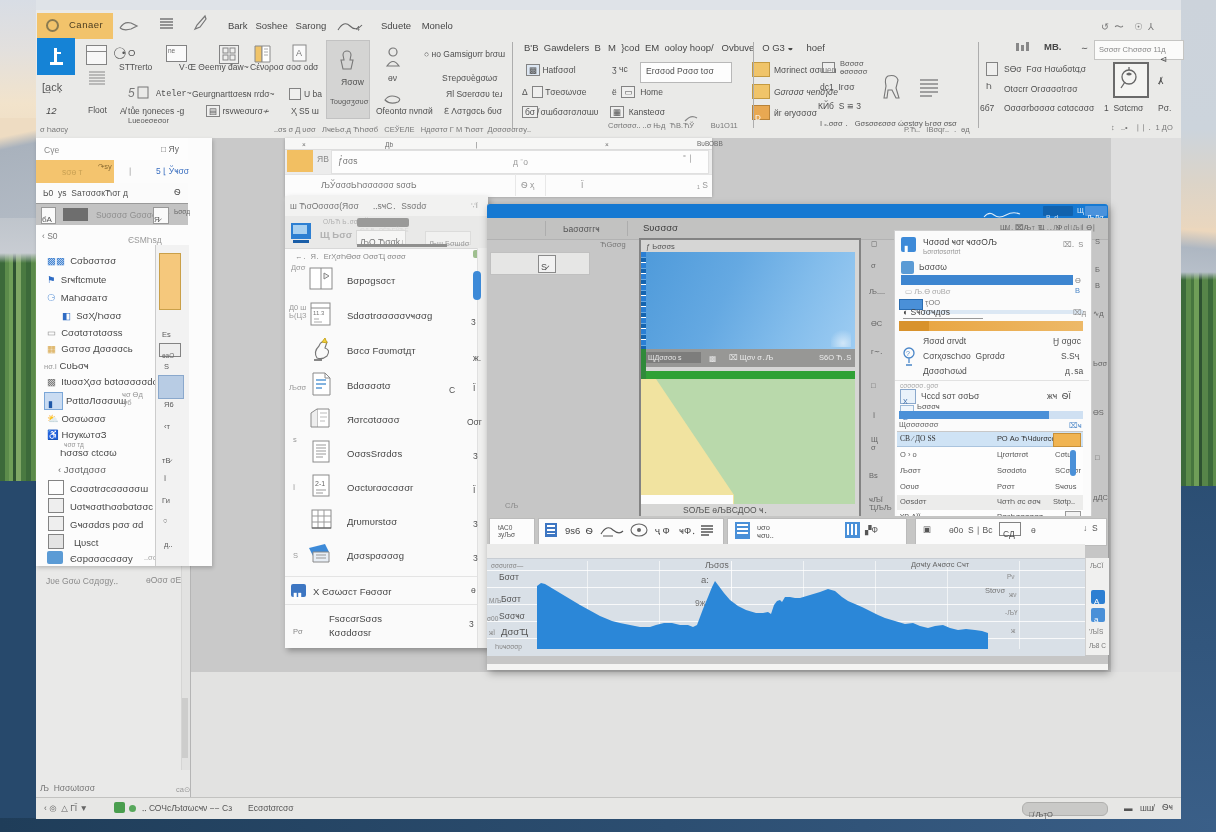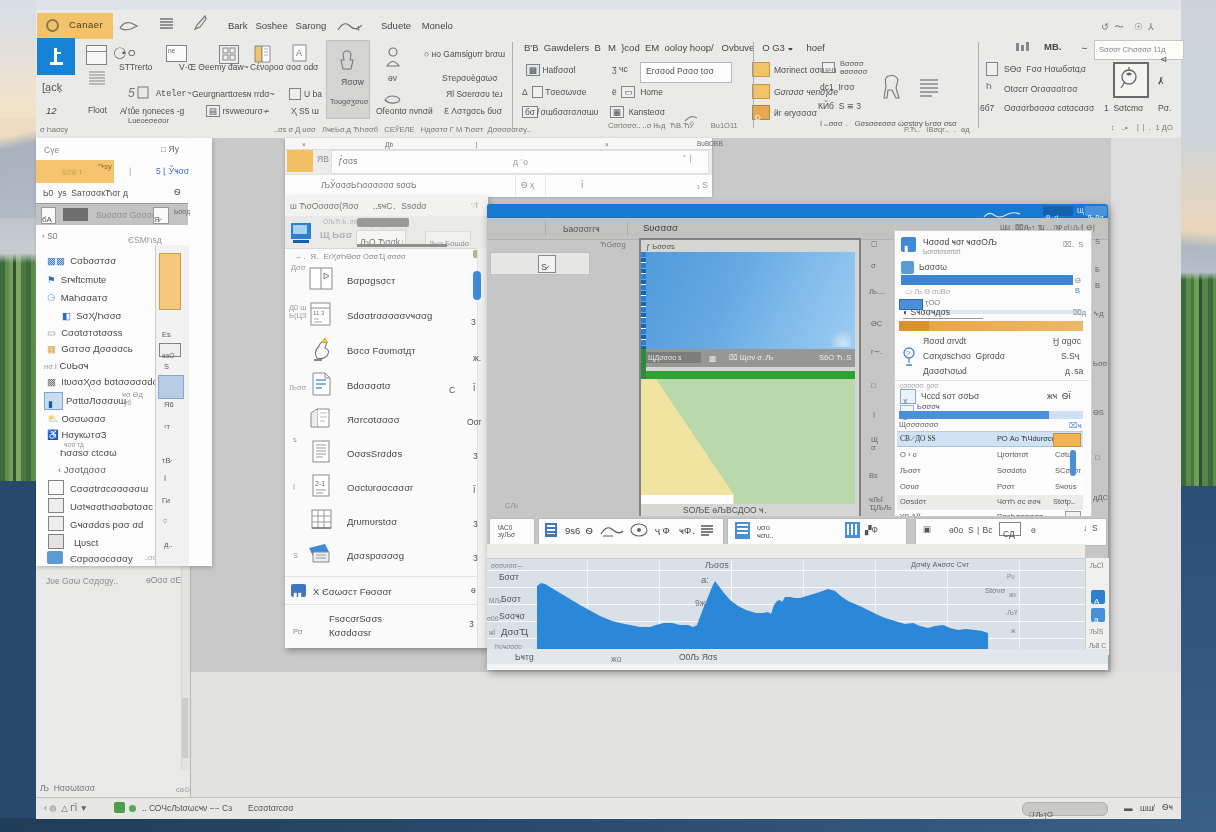--- a/index.html
+++ b/index.html
@@ -640,19 +640,14 @@
   </div>
 
   <div class="ab" style="left:598px;top:354px;width:23px;height:97px;background:#f0f0ef;border-left:1px solid #d0d0d0;">
     <div class="ab t6" style="left:4px;top:4px;color:#777;">ЉСЇ</div>
     <div class="ab" style="left:5px;top:32px;width:14px;height:14px;background:#2d7fd2;border-radius:2px;"><span style="font-size:8px;color:#fff;padding-left:3px;">А</span></div>
     <div class="ab" style="left:5px;top:50px;width:14px;height:14px;background:#4a90d8;border-radius:2px;"><span style="font-size:8px;color:#fff;padding-left:3px;">а</span></div>
     <div class="ab t6" style="left:3px;top:70px;color:#777;">'ЉЇЅ</div>
     <div class="ab t6" style="left:3px;top:84px;color:#777;">Љ8&nbsp;С</div>
   </div>
 
-  <div class="ab" style="left:0;top:445px;width:621px;height:15px;background:#e2e7ec;">
-    <div class="ab t8" style="left:28px;top:4px;color:#555;">Ьҹтg</div>
-    <div class="ab t8" style="left:124px;top:6px;color:#777;">жо</div>
-    <div class="ab t8" style="left:192px;top:4px;color:#555;">О0Љ&nbsp;Яσѕ</div>
-  </div>
   <div class="ab" style="left:0;top:460px;width:621px;height:6px;background:#f4f4f3;"></div>
 </div>
 
 </body></html>

